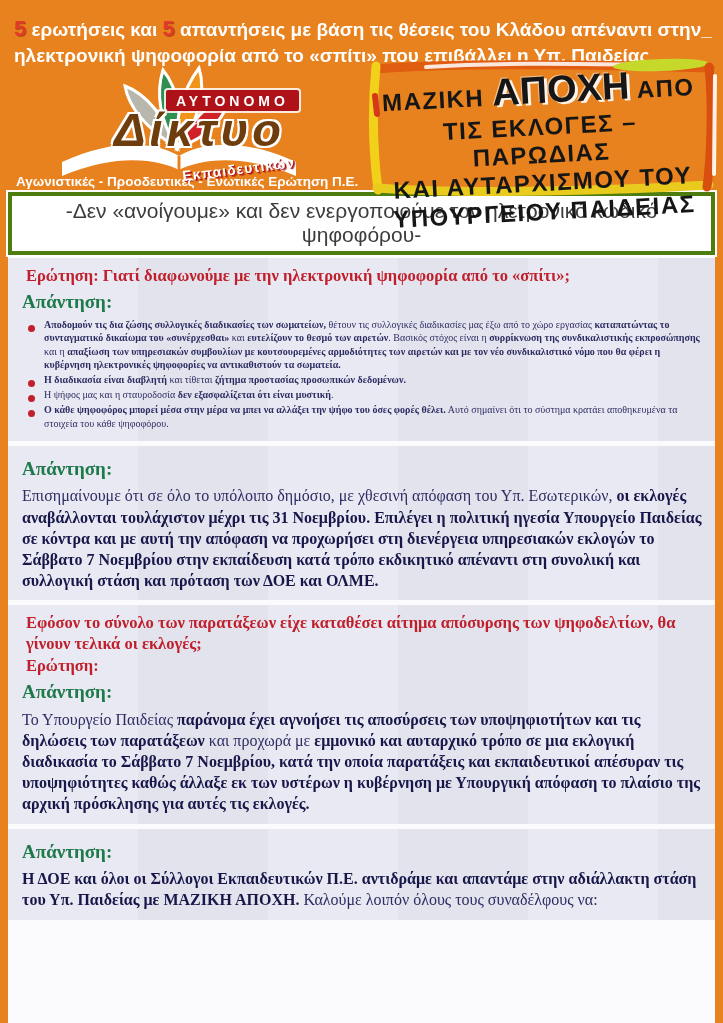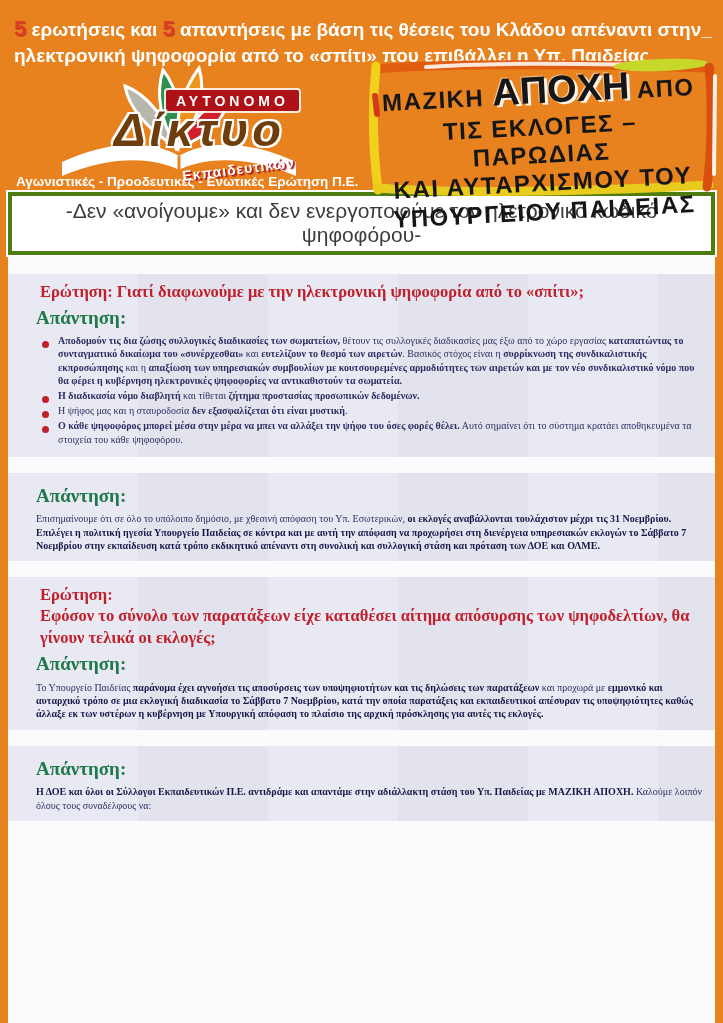--- a/index.html
+++ b/index.html
@@ -37,24 +37,24 @@
     text-shadow:3px 2px 0 rgba(255,255,255,.9),-1px -1px 0 rgba(255,255,255,.5);}
 
   
   .sepbar{margin:0 8px;background:#ffffff;border:4px solid #4d7c0f;outline:2px solid #fff;
     text-align:center;font-family:"Liberation Sans",sans-serif;color:#3c3c3e;
     font-size:21px;font-weight:500;padding:3px 0 4px;}
 
   
   .content{margin:0 8px;background:#fbfbfd;padding:3px 0 0;min-height:790px;}
   .qa{background:repeating-linear-gradient(90deg,#e9e9f3 0 130px,#e3e3ee 130px 260px);
-    margin:16px 0 5px;padding:7px 12px 9px 28px;}
+    margin:0 0 5px;padding:7px 12px 9px 14px;}
   .q{color:#c0202c;font-weight:bold;font-size:16.5px;line-height:1.3;padding-left:4px;}
   .a{color:#1e7a4a;font-weight:bold;font-size:19px;line-height:1.25;margin-top:4px;}
-  .body-text{color:#2d2d63;font-size:10px;line-height:1.32;margin-top:5px;}
+  .body-text{color:#2d2d63;font-size:16px;line-height:1.32;margin-top:5px;}
   .body-text b{color:#17174a;}
   ul.blist{margin:4px 0 0;padding:0 0 0 22px;list-style:none;}
   ul.blist li{position:relative;color:#2d2d63;font-size:10px;line-height:1.32;margin-bottom:2px;}
   ul.blist li::before{content:"";position:absolute;left:-16px;top:7px;width:7px;height:7px;
     border-radius:50%;background:#c0202c;}
 </style>
 </head>
 <body>
 
 <div class="page">
@@ -105,34 +105,34 @@
 
   <div class="sepbar">-Δεν «ανοίγουμε» και δεν ενεργοποιούμε τον  ηλετρονικό κωδικό ψηφοφόρου-</div>
 
   <div class="content">
 
     <div class="qa">
       <div class="q">Ερώτηση: Γιατί διαφωνούμε με την ηλεκτρονική ψηφοφορία από το «σπίτι»;</div>
       <div class="a">Απάντηση:</div>
       <ul class="blist">
         <li><b>Αποδομούν τις δια ζώσης συλλογικές διαδικασίες των σωματείων,</b> θέτουν τις συλλογικές διαδικασίες μας έξω από το χώρο εργασίας <b>καταπατώντας το συνταγματικό δικαίωμα του «συνέρχεσθαι»</b>  και <b>ευτελίζουν το θεσμό των αιρετών</b>. Βασικός στόχος είναι η <b>συρρίκνωση της συνδικαλιστικής εκπροσώπησης</b> και η <b>απαξίωση των υπηρεσιακών συμβουλίων με κουτσουρεμένες αρμοδιότητες των αιρετών  και με τον νέο συνδικαλιστικό  νόμο που θα φέρει η κυβέρνηση  ηλεκτρονικές ψηφοφορίες να αντικαθιστούν τα σωματεία.</b></li>
-        <li><b>Η διαδικασία νόμο διαβλητή</b> και τίθεται <b>ζήτημα προστασίας προσωπικών δεδομένων.</b></li>
+        <li><b>Η διαδικασία είναι διαβλητή</b> και τίθεται <b>ζήτημα προστασίας προσωπικών δεδομένων.</b></li>
         <li>Η ψήφος μας και η σταυροδοσία <b>δεν εξασφαλίζεται ότι είναι μυστική</b>.</li>
         <li><b>Ο κάθε ψηφοφόρος μπορεί μέσα στην μέρα να μπει να αλλάξει την ψήφο του όσες φορές θέλει.</b> Αυτό σημαίνει ότι το σύστημα κρατάει αποθηκευμένα τα στοιχεία του κάθε ψηφοφόρου.</li>
       </ul>
     </div>
 
     <div class="qa">
       <div class="a">Απάντηση:</div>
       <div class="body-text">Επισημαίνουμε ότι σε όλο το υπόλοιπο δημόσιο, με χθεσινή απόφαση του Υπ. Εσωτερικών, <b>οι εκλογές αναβάλλονται τουλάχιστον μέχρι τις 31 Νοεμβρίου. Επιλέγει η πολιτική ηγεσία  Υπουργείο Παιδείας σε κόντρα και με αυτή την απόφαση να προχωρήσει στη διενέργεια υπηρεσιακών εκλογών το Σάββατο 7 Νοεμβρίου στην εκπαίδευση κατά τρόπο εκδικητικό απέναντι στη συνολική και συλλογική στάση και πρόταση των  ΔΟΕ και ΟΛΜΕ.</b></div>
     </div>
 
     <div class="qa">
+      <div class="q">Εφόσον το σύνολο των παρατάξεων είχε καταθέσει αίτημα απόσυρσης των ψηφοδελτίων, θα γίνουν τελικά οι εκλογές;</div>
       <div class="q">Ερώτηση:</div>
-      <div class="q">Εφόσον το σύνολο των παρατάξεων είχε καταθέσει αίτημα απόσυρσης των ψηφοδελτίων, θα γίνουν τελικά οι εκλογές;</div>
       <div class="a">Απάντηση:</div>
       <div class="body-text">Το Υπουργείο Παιδείας <b>παράνομα έχει αγνοήσει τις αποσύρσεις των υποψηφιοτήτων και τις δηλώσεις των παρατάξεων</b> και προχωρά με <b>εμμονικό και αυταρχικό τρόπο σε μια  εκλογική διαδικασία το Σάββατο 7 Νοεμβρίου, κατά την οποία παρατάξεις και εκπαιδευτικοί απέσυραν τις υποψηφιότητες καθώς άλλαξε εκ των υστέρων η κυβέρνηση με Υπουργική απόφαση το πλαίσιο της αρχική πρόσκλησης για αυτές τις εκλογές.</b></div>
     </div>
 
     <div class="qa">
       <div class="a">Απάντηση:</div>
       <div class="body-text"><b>Η ΔΟΕ και όλοι οι Σύλλογοι Εκπαιδευτικών Π.Ε. αντιδράμε και απαντάμε στην αδιάλλακτη στάση του Υπ. Παιδείας με ΜΑΖΙΚΗ ΑΠΟΧΗ.</b> Καλούμε λοιπόν όλους τους συναδέλφους να:</div>
 
     </div>
 

